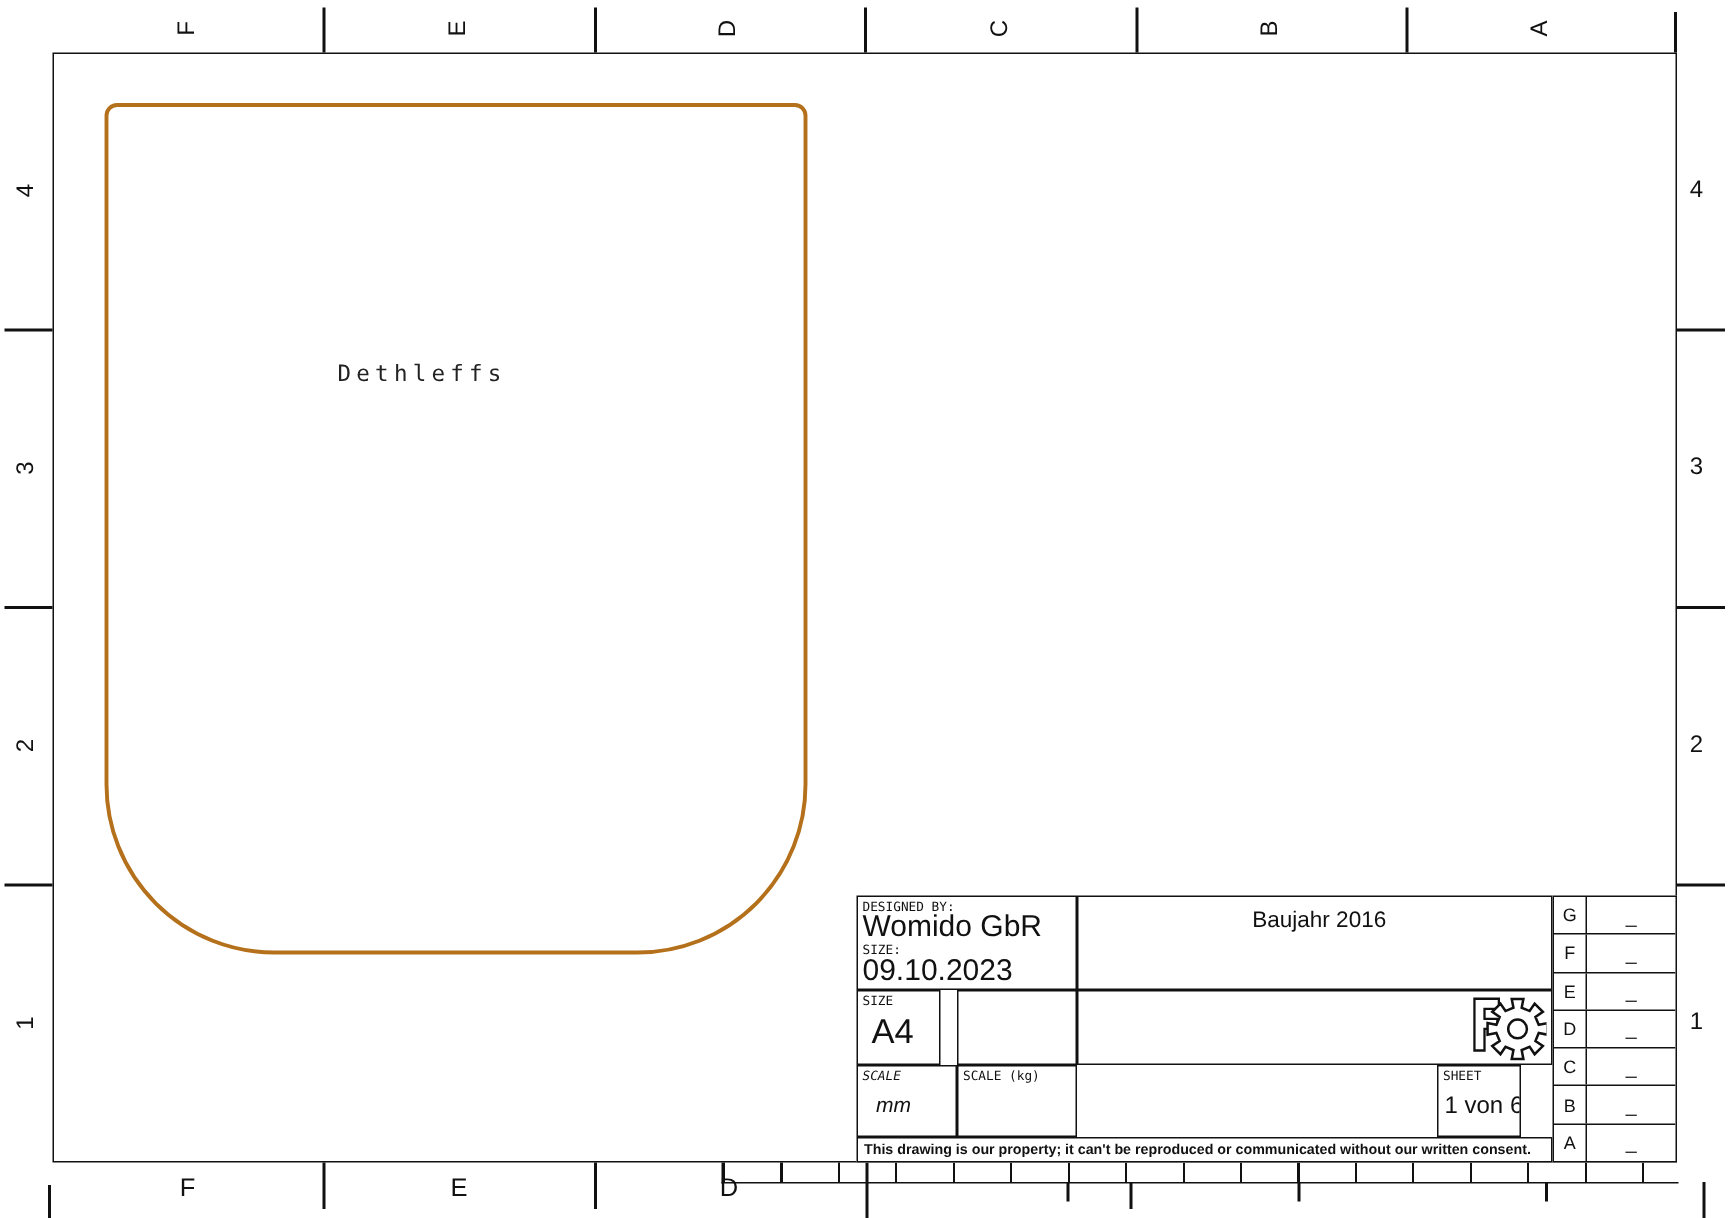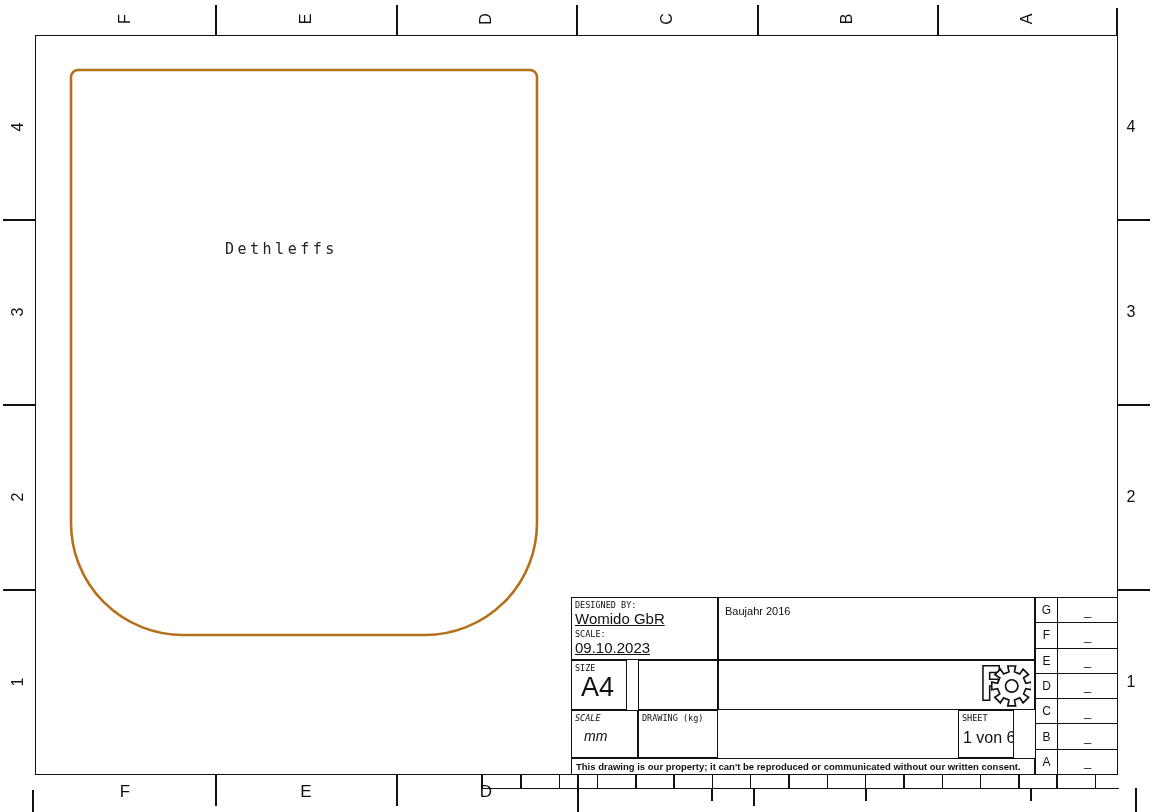--- a/index.html
+++ b/index.html
@@ -28,24 +28,24 @@
   }
   .titleblock{position:absolute; left:571px; top:597px; width:547px; height:178px;}
   .tb{
     position:absolute; box-sizing:border-box; border:1.5px solid #111;
     background:#fff; overflow:hidden;
   }
   .tb-label{
     font-family:"DejaVu Sans Mono", monospace; font-size:8.5px; line-height:10px;
     padding:2px 0 0 3px; color:#111; white-space:nowrap;
   }
-  .tb-val{font-size:15px; line-height:17px; padding-left:3px; white-space:nowrap;text-decoration:underline;}
+  .tb-val{font-size:20px; line-height:17px; padding-left:3px; white-space:nowrap;}
   .tb-title{font-size:19px; line-height:23px; letter-spacing:-0.3px; padding:3px 0 0 6px; white-space:nowrap;}
-  .tb-sub{font-size:11px; padding:7px 0 0 6px; white-space:nowrap;}
-  .tb-size{font-size:27px; line-height:29px; padding-left:9px; white-space:nowrap;}
+  .tb-sub{font-size:15px; padding:7px 0 0 6px; white-space:nowrap;text-align:center;}
+  .tb-size{font-size:23px; line-height:29px; padding-left:9px; white-space:nowrap;}
   .tb-mid{font-size:14px; padding:5px 0 0 12px; white-space:nowrap;}
   .tb-num{font-size:16px; padding:6px 0 0 4px; white-space:nowrap;}
   .disclaimer{
     font-size:9.5px; font-weight:700; line-height:14px; padding:1px 0 0 4px;
     white-space:nowrap;
   }
   .rev{display:flex; flex-direction:column;}
   .rev-row{flex:1; display:flex; border-bottom:1.5px solid #111;}
   .rev-row:last-child{border-bottom:none;}
   .rev-zone{
@@ -118,21 +118,21 @@
     <path d="M 78,70 L 530,70 A 7 7 0 0 1 537,77 L 537,523 A 112 112 0 0 1 425,635 L 183,635 A 112 112 0 0 1 71,523 L 71,77 A 7 7 0 0 1 78,70 Z" fill="none" stroke-width="2.6" stroke="#b4701a"></path>
   </svg>
 
   <div class="view-label">Dethleffs</div>
 
   <div class="titleblock">
 
     <div class="tb" style="left:0;top:0;width:147px;height:63px;">
       <div class="tb-label">DESIGNED BY:</div>
       <div class="tb-val">Womido GbR</div>
-      <div class="tb-label">SCALE:</div>
+      <div class="tb-label">SIZE:</div>
       <div class="tb-val">09.10.2023</div>
     </div>
 
     <div class="tb" style="left:147px;top:0;width:317px;height:63px;">
       <div class="tb-sub">Baujahr 2016</div>
     </div>
 
     <div class="tb" style="left:0;top:63px;width:56px;height:50px;">
       <div class="tb-label">SIZE</div>
       <div class="tb-size">A4</div>
@@ -149,21 +149,21 @@
         </g>
       </svg>
     </div>
 
     <div class="tb" style="left:0;top:113px;width:67px;height:48px;font-style:italic;">
       <div class="tb-label">SCALE</div>
       <div class="tb-mid">mm</div>
     </div>
 
     <div class="tb" style="left:67px;top:113px;width:80px;height:48px;">
-      <div class="tb-label">DRAWING (kg)</div>
+      <div class="tb-label">SCALE (kg)</div>
       <div class="tb-mid"></div>
     </div>
 
 
     <div class="tb" style="left:387px;top:113px;width:56px;height:48px;">
       <div class="tb-label">SHEET</div>
       <div class="tb-num">1 von 6</div>
     </div>
 
     <div class="tb" style="left:0;top:161px;width:464px;height:17px;">

